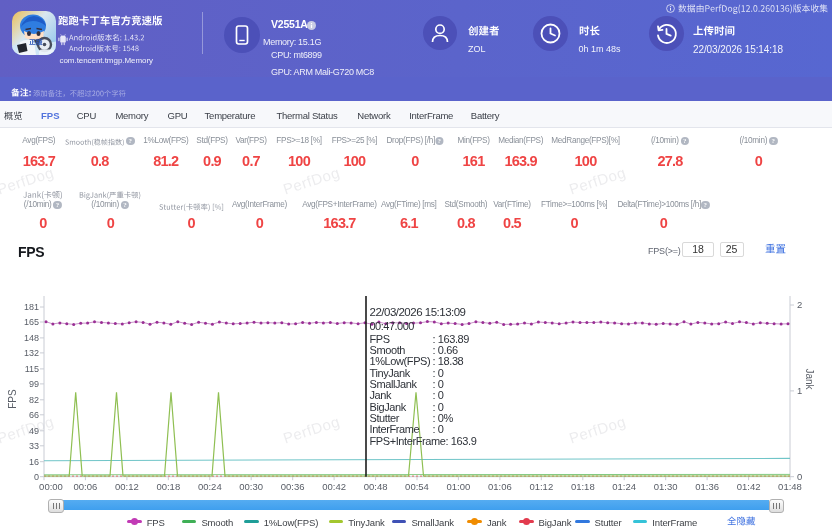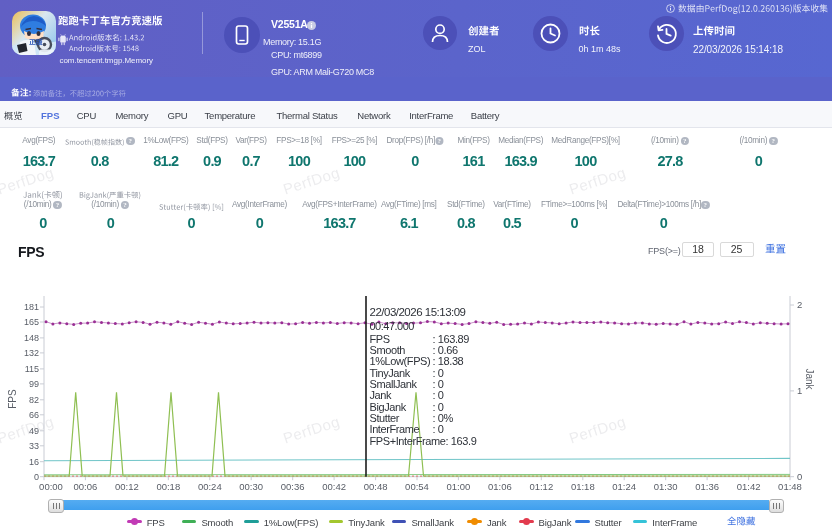--- a/index.html
+++ b/index.html
@@ -3,21 +3,21 @@
 *{margin:0;padding:0;box-sizing:border-box}
 body{font-family:"Liberation Sans",sans-serif;background:#fff}
 #app{position:relative;width:832px;height:532px;overflow:hidden;background:#fff}
 .abs{position:absolute}
 .hdr{position:absolute;left:0;top:0;width:832px;height:77px;background:linear-gradient(92deg,#615fc4 0%,#5b64cb 55%,#5767d1 100%)}
 .notes{position:absolute;left:0;top:77px;width:832px;height:24px;background:#5a63cb}
 .tabsbg{position:absolute;left:0;top:101px;width:832px;height:27px;background:#f7f8fb;border-bottom:1px solid #e3e5ec}
 .tab{position:absolute;top:110px;font-size:9.5px;letter-spacing:-0.25px;color:#3c4049;white-space:nowrap}
 .ic{position:absolute;border-radius:50%;background:#4c50b8}
 .wl{color:#fff;position:absolute;white-space:nowrap}
-.hv{font-size:14.5px;font-weight:bold;letter-spacing:-0.8px;color:#0f766e;position:absolute;transform:translateX(-50%);white-space:nowrap}
+.hv{font-size:14.5px;font-weight:bold;letter-spacing:-0.8px;color:#ef4444;position:absolute;transform:translateX(-50%);white-space:nowrap}
 .hh{font-size:8.2px;letter-spacing:-0.3px;color:#8a9099;position:absolute;transform:translateX(-50%);white-space:nowrap;text-align:center}
 .q{display:inline-block;width:8.5px;height:8.5px;border-radius:50%;background:#b1b7c2;color:#fff;font-size:7px;line-height:8.5px;text-align:center;vertical-align:0.5px;font-weight:bold;font-family:"Liberation Serif",serif;letter-spacing:0}
 .wm{position:absolute;font-size:15px;color:rgba(110,110,125,0.13);transform:rotate(-18deg);letter-spacing:0.5px}
 .lg{position:absolute;top:516.5px;font-size:9.5px;letter-spacing:-0.15px;color:#3f4247;white-space:nowrap}
 .lgm{position:absolute;top:520px;width:14.5px;height:3px;border-radius:1.5px}
 .lgd{position:absolute;top:517.8px;width:7px;height:7px;border-radius:50%}
 </style></head><body>
 <div id="app">
 <div class="wm" style="left:-4px;top:172px">PerfDog</div>
 <div class="wm" style="left:282px;top:172px">PerfDog</div>
@@ -193,32 +193,32 @@
 <svg style="position:absolute;left:158.7px;top:199.7px" width="66" height="12" viewBox="0 -9.7 66 12">
       <path d="M2.248900034195828 0.09617006725179528C3.3807477487746493 0.09617006725179528 4.090926706941753 -0.584418100991679 4.090926706941753 -1.442551008776929C4.090926706941753 -2.248900034195828 3.602678673201869 -2.6187849082411945 2.973874387324746 -2.8924997150347656L2.2045138493103837 -3.2253961016755954C1.782845092898666 -3.4029408412173714 1.3019947566396899 -3.602678673201869 1.3019947566396899 -4.135312891827197C1.3019947566396899 -4.616163228086173 1.7014704206086857 -4.919468824803373 2.315479311523994 -4.919468824803373C2.818522740225692 -4.919468824803373 3.217998404194688 -4.727128690299783 3.550894790835518 -4.416425396101675L3.9059842699190694 -4.852889547475208C3.528701698392796 -5.244967513963296 2.9590789923629313 -5.518682320756867 2.315479311523994 -5.518682320756867C1.331585546563319 -5.518682320756867 0.606611193434401 -4.919468824803373 0.606611193434401 -4.083529009460846C0.606611193434401 -3.291975379003761 1.2058246893878946 -2.9072951099965803 1.7088681180895928 -2.6927618830502675L2.4856263535848626 -2.3524677989285303C3.0034651772483754 -2.1231391770204033 3.395543143736464 -1.9455944374786274 3.395543143736464 -1.3833694289296705C3.395543143736464 -0.8581329077852501 2.973874387324746 -0.5030434287016984 2.256297731676735 -0.5030434287016984C1.6940727231277783 -0.5030434287016984 1.146643109540636 -0.7693605380143622 0.7619628405334549 -1.1762338994642652L0.35508947908355176 -0.7027812606861962C0.8211444203807134 -0.21453322694631252 1.4795394961814656 0.09617006725179528 2.248900034195828 0.09617006725179528Z M6.347224438618488 0.09617006725179528C6.598746152969337 0.09617006725179528 6.865063262282001 0.022193092442721985 7.094391884190127 -0.0517838823663513L6.961233329533796 -0.562225008548957C6.828074774877464 -0.5030434287016984 6.650530035335688 -0.45125954633534704 6.502576085717541 -0.45125954633534704C6.03652114442038 -0.45125954633534704 5.881169497321326 -0.7323720506098256 5.881169497321326 -1.2206200843497093V-3.469520118545537H6.9760287244956105V-4.016949732132679H5.881169497321326V-5.148797446711501H5.3189444887723685L5.244967513963296 -4.016949732132679L4.6087655306052655 -3.979961244728143V-3.469520118545537H5.207979026558759V-1.2428131767924313C5.207979026558759 -0.4364641513735324 5.496489228314145 0.09617006725179528 6.347224438618488 0.09617006725179528Z M9.05478171663057 0.09617006725179528C9.602211330217713 0.09617006725179528 10.00168699418671 -0.19234013450359055 10.378969565712982 -0.6288042858771229H10.401162658155705L10.452946540522056 0.0H11.015171549071013V-4.016949732132679H10.341981078308446V-1.168836201983358C9.957300809301264 -0.6953835632052889 9.66879060754588 -0.4882480337398837 9.254519548615068 -0.4882480337398837C8.72188532998974 -0.4882480337398837 8.499954405562521 -0.8063490254188989 8.499954405562521 -1.553516470990539V-4.016949732132679H7.819366237319047V-1.4721417987005585C7.819366237319047 -0.44386184885443974 8.204046506326227 0.09617006725179528 9.05478171663057 0.09617006725179528Z M13.6265587598313 0.09617006725179528C13.878080474182148 0.09617006725179528 14.144397583494813 0.022193092442721985 14.37372620540294 -0.0517838823663513L14.240567650746609 -0.562225008548957C14.107409096090276 -0.5030434287016984 13.9298643565485 -0.45125954633534704 13.781910406930354 -0.45125954633534704C13.315855465633192 -0.45125954633534704 13.160503818534139 -0.7323720506098256 13.160503818534139 -1.2206200843497093V-3.469520118545537H14.255363045708423V-4.016949732132679H13.160503818534139V-5.148797446711501H12.598278809985182L12.524301835176107 -4.016949732132679L11.888099851818078 -3.979961244728143V-3.469520118545537H12.487313347771572V-1.2428131767924313C12.487313347771572 -0.4364641513735324 12.775823549526958 0.09617006725179528 13.6265587598313 0.09617006725179528Z M16.415490710133362 0.09617006725179528C16.667012424484213 0.09617006725179528 16.933329533796876 0.022193092442721985 17.162658155705003 -0.0517838823663513L17.02949960104867 -0.562225008548957C16.89634104639234 -0.5030434287016984 16.718796306850564 -0.45125954633534704 16.570842357232415 -0.45125954633534704C16.104787415935256 -0.45125954633534704 15.949435768836201 -0.7323720506098256 15.949435768836201 -1.2206200843497093V-3.469520118545537H17.044294996010485V-4.016949732132679H15.949435768836201V-5.148797446711501H15.387210760287244L15.31323378547817 -4.016949732132679L14.67703180212014 -3.979961244728143V-3.469520118545537H15.276245298073635V-1.2428131767924313C15.276245298073635 -0.4364641513735324 15.564755499829019 0.09617006725179528 16.415490710133362 0.09617006725179528Z M19.57430753448079 0.09617006725179528C20.114339450587025 0.09617006725179528 20.543405904479652 -0.08137467228998062 20.891097686082297 -0.3107032941981078L20.654371366693262 -0.7619628405334549C20.35106576997606 -0.562225008548957 20.040362475777954 -0.44386184885443974 19.648284509289866 -0.44386184885443974C18.88632166875641 -0.44386184885443974 18.36108514761199 -0.9912914624415821 18.316698962726544 -1.8494243702268323H21.024256240738627C21.039051635700442 -1.9529921349595347 21.053847030662258 -2.0861506896158666 21.053847030662258 -2.234104639234013C21.053847030662258 -3.3807477487746493 20.476826627151485 -4.120517496865382 19.448546677305366 -4.120517496865382C18.53123218967286 -4.120517496865382 17.650906189444886 -3.314168471446483 17.650906189444886 -2.004776017325886C17.650906189444886 -0.6805881682434742 18.50164139974923 0.09617006725179528 19.57430753448079 0.09617006725179528ZM18.309301265245637 -2.3302747064858087C18.39067593753562 -3.1292260344238 18.893719366237317 -3.580485580759147 19.46334207226718 -3.580485580759147C20.092146358144305 -3.580485580759147 20.46203123218967 -3.1440214293856146 20.46203123218967 -2.3302747064858087Z M22.04513849310384 0.0H22.725726661347313V-2.5817964208366577C22.992043770659976 -3.2623845890801317 23.39891713210988 -3.513906303430981 23.73181351875071 -3.513906303430981C23.901960560811577 -3.513906303430981 23.990732930582467 -3.491713210988259 24.123891485238797 -3.447327026102815L24.249652342414223 -4.031745127094494C24.123891485238797 -4.09832440442266 23.99813062806337 -4.120517496865382 23.8205858885216 -4.120517496865382C23.376724039667156 -4.120517496865382 22.962452980736348 -3.7950188077054596 22.68134047646187 -3.284577681522854H22.666545081500054L22.599965804171887 -4.016949732132679H22.04513849310384Z M26.00290664538926 1.4499487062578365 26.417177704320068 1.2650062692351531C25.78097572096204 0.21453322694631252 25.47767012424484 -1.0430753448079333 25.47767012424484 -2.3006839165621793C25.47767012424484 -3.550894790835518 25.78097572096204 -4.801105665108857 26.417177704320068 -5.858976404878605L26.00290664538926 -6.051316539382195C25.322318477145785 -4.941661917246096 24.91544511569588 -3.7506326228200155 24.91544511569588 -2.3006839165621793C24.91544511569588 -0.8433375128234355 25.322318477145785 0.34769178160264447 26.00290664538926 1.4499487062578365Z M30.6856491508036 -1.7162658155705002C31.477202781260683 -1.3981648238914852 32.56466431095406 -0.9099167901516014 33.11949162202211 -0.6214065883962157L33.42279721873931 -1.1096546221360992C32.853174512709444 -1.3981648238914852 31.743519890573346 -1.8494243702268323 30.974159352558985 -2.1453322694631254ZM29.982867890117404 -6.214065883962156V-3.491713210988259H27.119958965006266V-2.944283597401117H30.005060982560124V0.5918157984725863H30.582081386070897V-2.944283597401117H33.75569360538014V-3.491713210988259H30.559888293628173V-4.630958623047988H33.0085261598085V-5.1635928416733154H30.559888293628173V-6.214065883962156Z M39.22259204377065 -3.706246437934572C39.18560355636612 -1.420357916334207 39.0672403966716 -0.3624871765644591 37.30658839621565 0.1849424370226832C37.410156160948354 0.2811125042744785 37.5507124130856 0.47345263877806903 37.59509859797104 0.5918157984725863C39.50370454804513 -0.03698848740453664 39.673851590106 -1.2502108742733384 39.718237774991444 -3.706246437934572ZM39.48151145560241 -0.6657927732816595C39.98455488430411 -0.28851020175538583 40.62075686766214 0.2515217143508492 40.92406246437934 0.5918157984725863L41.24956115353926 0.2071355294654052C40.931460161860244 -0.11836315969451726 40.28786048102131 -0.6362019833580302 39.792214749800515 -0.9986891599224894ZM35.775265017667834 0.3920779664880884C35.90842357232417 0.2515217143508492 36.13035449675139 0.13315855465633192 37.609893992932854 -0.584418100991679C37.58030320300922 -0.6953835632052889 37.52851932064287 -0.9173144876325088 37.52112162316197 -1.0652684372506553L36.30789923629317 -0.517838823663513V-1.8050381853413882H37.4545423458338V-4.231482959078992H36.995885102017546V-2.2858885216003646H36.30789923629317V-4.8085033625897635H37.53591701812378V-5.296751396329648H36.30789923629317V-6.206668186481249H35.804855807591466V-5.296751396329648H34.47327026102815V-4.8085033625897635H35.804855807591466V-2.2858885216003646H35.109472244386176V-4.231482959078992H34.665610395531736V-1.8050381853413882H35.804855807591466V-0.6435996808389376C35.804855807591466 -0.3402940841217371 35.62731106804969 -0.16274934457996124 35.501550210874264 -0.08877236977088794C35.59772027812606 0.022193092442721985 35.730878832782395 0.2515217143508492 35.775265017667834 0.3920779664880884ZM38.00197195942094 -4.564379345719821V-1.168836201983358H38.49761769064173V-4.113119799384474H40.391428245754014V-1.1836315969451725H40.89447167445571V-4.564379345719821H39.44452296819787C39.54069303544967 -4.801105665108857 39.64426080018237 -5.082218169383335 39.74043086743416 -5.355932976176906H41.15339108628746V-5.836783312435882H37.72825715262737V-5.355932976176906H39.20779664880884C39.13381967399977 -5.09701356434515 39.030251909267065 -4.793707967627949 38.93408184201527 -4.564379345719821Z M47.66336486948591 -4.7567194802234125C47.404445457654155 -4.460811580987119 46.9457882138379 -4.0539382195372164 46.612891827197075 -3.8098142026672743L47.01976518864697 -3.5360993958737033C47.36005927276871 -3.7728257152627376 47.78912572666134 -4.127915194346289 48.12941981078308 -4.475606975948934ZM41.944944716744544 -2.49302405106577 42.226057221019026 -2.04916220221133C42.71430525475891 -2.2858885216003646 43.32091644819331 -2.611387210760287 43.89053915422318 -2.9146928074774876L43.77957369200956 -3.3363615638892052C43.106383221247 -3.0108628747292827 42.4036019605608 -2.68536418556936 41.944944716744544 -2.49302405106577ZM42.15947794369086 -4.43122079106349C42.55895360765985 -4.179699076712641 43.04720164139974 -3.8098142026672743 43.27653026330787 -3.5582924883164253L43.67600592727686 -3.898586572438162C43.42448421292601 -4.150108286789012 42.93623617918613 -4.5051977658725635 42.53676051521713 -4.73452638778069ZM46.538914852388 -3.01826057221019C47.0493559785706 -2.7075572780120822 47.68555796192864 -2.2636954291576425 47.99626125612674 -1.9677875299213494L48.41053231505755 -2.3006839165621793C48.08503362589763 -2.5965918157984724 47.426638550096875 -3.0330559671720048 46.930992818876085 -3.314168471446483ZM41.90795622934001 -1.4943348911432803V-0.9764960674797674H44.93361449903111V0.5918157984725863H45.525430297503696V-0.9764960674797674H48.5584862646757V-1.4943348911432803H45.525430297503696V-2.1009460845776813H44.93361449903111V-1.4943348911432803ZM44.748672062008424 -6.125293514191268C44.85963752422204 -5.9551464721304 44.992796078878364 -5.740613245184087 45.08896614613016 -5.548273110680497H42.05591017895816V-5.037831984497891H44.770865154451144C44.548934230023924 -4.682742505414339 44.297412515673074 -4.379436908697139 44.20124244842128 -4.283266841445343C44.09027698620767 -4.150108286789012 43.97931152399406 -4.068733614499031 43.87574375926136 -4.046540522056309C43.92752764162771 -3.920779664880884 44.00150461643678 -3.68405334549185 44.031095406360414 -3.5730878832782396C44.14206086857402 -3.6174740681636837 44.304810213153985 -3.6544625555682204 45.15554542345833 -3.721041832896386C44.800455944374775 -3.3585546563319273 44.48235495269576 -3.0700444545765415 44.334401003077616 -2.9516812948820244C44.082879288726765 -2.744545765416619 43.89053915422318 -2.6039895132793798 43.72778980964321 -2.5817964208366577C43.786971389490475 -2.4412401686994185 43.860948364299546 -2.1971161518294764 43.883141456742266 -2.1009460845776813C44.03849310384132 -2.1675253619058474 44.297412515673074 -2.2045138493103837 46.235609255670795 -2.3968539838139744C46.32438162544169 -2.248900034195828 46.39835860025076 -2.115741479539496 46.4427447851362 -1.9973783198449788L46.88660663399064 -2.1971161518294764C46.731254986891585 -2.5374102359512136 46.35397241536531 -3.0700444545765415 46.02107602872449 -3.447327026102815L45.60680496979367 -3.2771799840419464C45.7325658269691 -3.1366237319047072 45.85832668414452 -2.9664766898438386 45.969292146358136 -2.8037273452638773L44.65989969223754 -2.6927618830502675C45.31089707055738 -3.2106007067137807 45.961894448877224 -3.861598085033626 46.55371024734981 -4.549583950758007L46.10245070101446 -4.8085033625897635C45.94709905391541 -4.601367833124359 45.769554314373636 -4.394232303658953 45.59940727231277 -4.194494471674456L44.64510429727572 -4.142710589308104C44.88922831414566 -4.401630001139861 45.13335233101561 -4.712333295337968 45.34788555796192 -5.037831984497891H48.491906987347534V-5.548273110680497H45.739963524450005C45.6363957597173 -5.762806337626809 45.45885102017553 -6.051316539382195 45.28870397811466 -6.2658497663285075Z M49.66074318933089 1.4499487062578365C50.34133135757436 0.34769178160264447 50.748204719024265 -0.8433375128234355 50.748204719024265 -2.3006839165621793C50.748204719024265 -3.7506326228200155 50.34133135757436 -4.941661917246096 49.66074318933089 -6.051316539382195L49.23907443291917 -5.858976404878605C49.8752764162772 -4.801105665108857 50.19337740795621 -3.550894790835518 50.19337740795621 -2.3006839165621793C50.19337740795621 -1.0430753448079333 49.8752764162772 0.21453322694631252 49.23907443291917 1.2650062692351531Z M53.870033055967156 1.2576085717542458H55.33477715718681V0.8729283027470648H54.37307648466886V-5.4668984383905155H55.33477715718681V-5.858976404878605H53.870033055967156Z M57.10282685512366 -2.1009460845776813C57.8499943006953 -2.1009460845776813 58.338242334435186 -2.7297503704548043 58.338242334435186 -3.824609597629089C58.338242334435186 -4.904673429841559 57.8499943006953 -5.518682320756867 57.10282685512366 -5.518682320756867C56.36305710703293 -5.518682320756867 55.874809073293044 -4.904673429841559 55.874809073293044 -3.824609597629089C55.874809073293044 -2.7297503704548043 56.36305710703293 -2.1009460845776813 57.10282685512366 -2.1009460845776813ZM57.10282685512366 -2.5152171435084916C56.673760401231036 -2.5152171435084916 56.38525019947565 -2.9590789923629313 56.38525019947565 -3.824609597629089C56.38525019947565 -4.690140202895247 56.673760401231036 -5.104411261826057 57.10282685512366 -5.104411261826057C57.53189330901628 -5.104411261826057 57.82040351077167 -4.690140202895247 57.82040351077167 -3.824609597629089C57.82040351077167 -2.9590789923629313 57.53189330901628 -2.5152171435084916 57.10282685512366 -2.5152171435084916ZM57.25817850222271 0.09617006725179528H57.71683574603897L60.712903225806436 -5.518682320756867H60.25424598199018ZM60.883050267867304 0.09617006725179528C61.62282001595804 0.09617006725179528 62.11106804969792 -0.5252365211444203 62.11106804969792 -1.620095748318705C62.11106804969792 -2.7075572780120822 61.62282001595804 -3.3215661689273905 60.883050267867304 -3.3215661689273905C60.143280519776575 -3.3215661689273905 59.65503248603669 -2.7075572780120822 59.65503248603669 -1.620095748318705C59.65503248603669 -0.5252365211444203 60.143280519776575 0.09617006725179528 60.883050267867304 0.09617006725179528ZM60.883050267867304 -0.3181009916790151C60.45398381397468 -0.3181009916790151 60.15807591473839 -0.7545651430525475 60.15807591473839 -1.620095748318705C60.15807591473839 -2.4856263535848626 60.45398381397468 -2.9072951099965803 60.883050267867304 -2.9072951099965803C61.304719024279024 -2.9072951099965803 61.608024620996225 -2.4856263535848626 61.608024620996225 -1.620095748318705C61.608024620996225 -0.7545651430525475 61.304719024279024 -0.3181009916790151 60.883050267867304 -0.3181009916790151Z M62.65109996580416 1.2576085717542458H64.12324176450471V-5.858976404878605H62.65109996580416V-5.4668984383905155H63.612800638322106V0.8729283027470648H62.65109996580416Z" fill="#8d929d"></path>
     </svg>
 <div class="hv" style="left:191.1px;top:214.5px">0</div>
 <div class="hh" style="left:259.5px;top:200px">Avg(InterFrame)</div>
 <div class="hv" style="left:259.5px;top:214.5px">0</div>
 <div class="hh" style="left:339.5px;top:200px">Avg(FPS+InterFrame)</div>
 <div class="hv" style="left:339.5px;top:214.5px">163.7</div>
 <div class="hh" style="left:408.8px;top:200px">Avg(FTime) [ms]</div>
 <div class="hv" style="left:408.8px;top:214.5px">6.1</div>
-<div class="hh" style="left:465.8px;top:200px">Std(FTime)</div>
+<div class="hh" style="left:465.8px;top:200px">Std(Smooth)</div>
 <div class="hv" style="left:465.8px;top:214.5px">0.8</div>
 <div class="hh" style="left:512px;top:200px">Var(FTime)</div>
 <div class="hv" style="left:512px;top:214.5px">0.5</div>
 <div class="hh" style="left:574.2px;top:200px">FTime&gt;=100ms [%]</div>
 <div class="hv" style="left:574.2px;top:214.5px">0</div>
 <div class="hh" style="left:663.5px;top:200px">Delta(FTime)&gt;100ms [/h]<span class="q">?</span></div>
 <div class="hv" style="left:663.5px;top:214.5px">0</div>
 <div class="abs" style="left:18px;top:243.5px;font-size:14px;font-weight:bold;color:#15181d;letter-spacing:-0.3px">FPS</div>
 <div class="abs" style="left:648px;top:245.5px;font-size:9px;color:#606570;letter-spacing:-0.2px">FPS(&gt;=)</div>
 <div class="abs" style="left:682px;top:242px;width:32px;height:14.5px;border:1px solid #d9d9d9;border-radius:2px;font-size:10.5px;color:#333;text-align:center;line-height:13px">18</div>
-<div class="abs" style="left:719.5px;top:242px;width:34px;height:14.5px;border:1px solid #d9d9d9;border-radius:2px;font-size:10.5px;color:#333;text-align:center;line-height:13px">25</div>
+<div class="abs" style="left:719.5px;top:242px;width:24px;height:14.5px;border:1px solid #d9d9d9;border-radius:2px;font-size:10.5px;color:#333;text-align:center;line-height:13px">25</div>
 <svg style="position:absolute;left:764.5px;top:241.4px" width="23" height="15" viewBox="0 -11.6 23 15">
       <path d="M1.6695000000000002 -5.67V-2.4045H4.819500000000001V-1.6800000000000002H1.3335000000000001V-1.05H4.819500000000001V-0.1365H0.546V0.504H9.964500000000001V-0.1365H5.607V-1.05H9.303V-1.6800000000000002H5.607V-2.4045H8.904V-5.67H5.607V-6.3105H9.912V-6.9615H5.607V-7.7700000000000005C6.835500000000001 -7.8645000000000005 7.990500000000001 -7.990500000000001 8.893500000000001 -8.148L8.473500000000001 -8.757C6.814500000000001 -8.463000000000001 3.8430000000000004 -8.2635 1.3965 -8.2005C1.4700000000000002 -8.043000000000001 1.554 -7.7595 1.5645 -7.581C2.5935 -7.602 3.717 -7.644 4.819500000000001 -7.707000000000001V-6.9615H0.609V-6.3105H4.819500000000001V-5.67ZM2.436 -3.7800000000000002H4.819500000000001V-2.982H2.436ZM5.607 -3.7800000000000002H8.106V-2.982H5.607ZM2.436 -5.103000000000001H4.819500000000001V-4.3155H2.436ZM5.607 -5.103000000000001H8.106V-4.3155H5.607Z M17.3355 -7.854H19.11V-6.909000000000001H17.3355ZM14.878499999999999 -7.854H16.611V-6.909000000000001H14.878499999999999ZM12.4845 -7.854H14.154V-6.909000000000001H12.4845ZM12.495000000000001 -4.4835V-0.063H11.0985V0.525H20.4225V-0.063H18.984V-4.4835H15.697500000000002L15.8445 -5.103000000000001H20.181V-5.7225H15.96L16.0755 -6.3315H19.8975V-8.421000000000001H11.7285V-6.3315H15.267L15.183 -5.7225H11.214V-5.103000000000001H15.078L14.952 -4.4835ZM13.251000000000001 -0.063V-0.7140000000000001H18.207V-0.063ZM13.251000000000001 -2.8875H18.207V-2.2785H13.251000000000001ZM13.251000000000001 -3.3600000000000003V-3.9480000000000004H18.207V-3.3600000000000003ZM13.251000000000001 -1.806H18.207V-1.1865H13.251000000000001Z" fill="#3b6fe0"></path>
     </svg>
 <svg class="abs" style="left:0;top:0" width="832" height="532" viewBox="0 0 832 532">
       <line x1="44.0" y1="296.0" x2="44.0" y2="476.7" stroke="#c9ccd4" stroke-width="1"></line>
       <line x1="790.0" y1="296.0" x2="790.0" y2="476.7" stroke="#c9ccd4" stroke-width="1"></line>
       <line x1="44.0" y1="476.7" x2="790.0" y2="476.7" stroke="#c9ccd4" stroke-width="1"></line>
       <line x1="40.0" y1="307.0" x2="44.0" y2="307.0" stroke="#c9ccd4" stroke-width="1"></line>
       <text x="39.0" y="310.2" font-size="9" fill="#585d66" text-anchor="end" font-family="Liberation Sans">181</text>
       <line x1="40.0" y1="322.0" x2="44.0" y2="322.0" stroke="#c9ccd4" stroke-width="1"></line>

